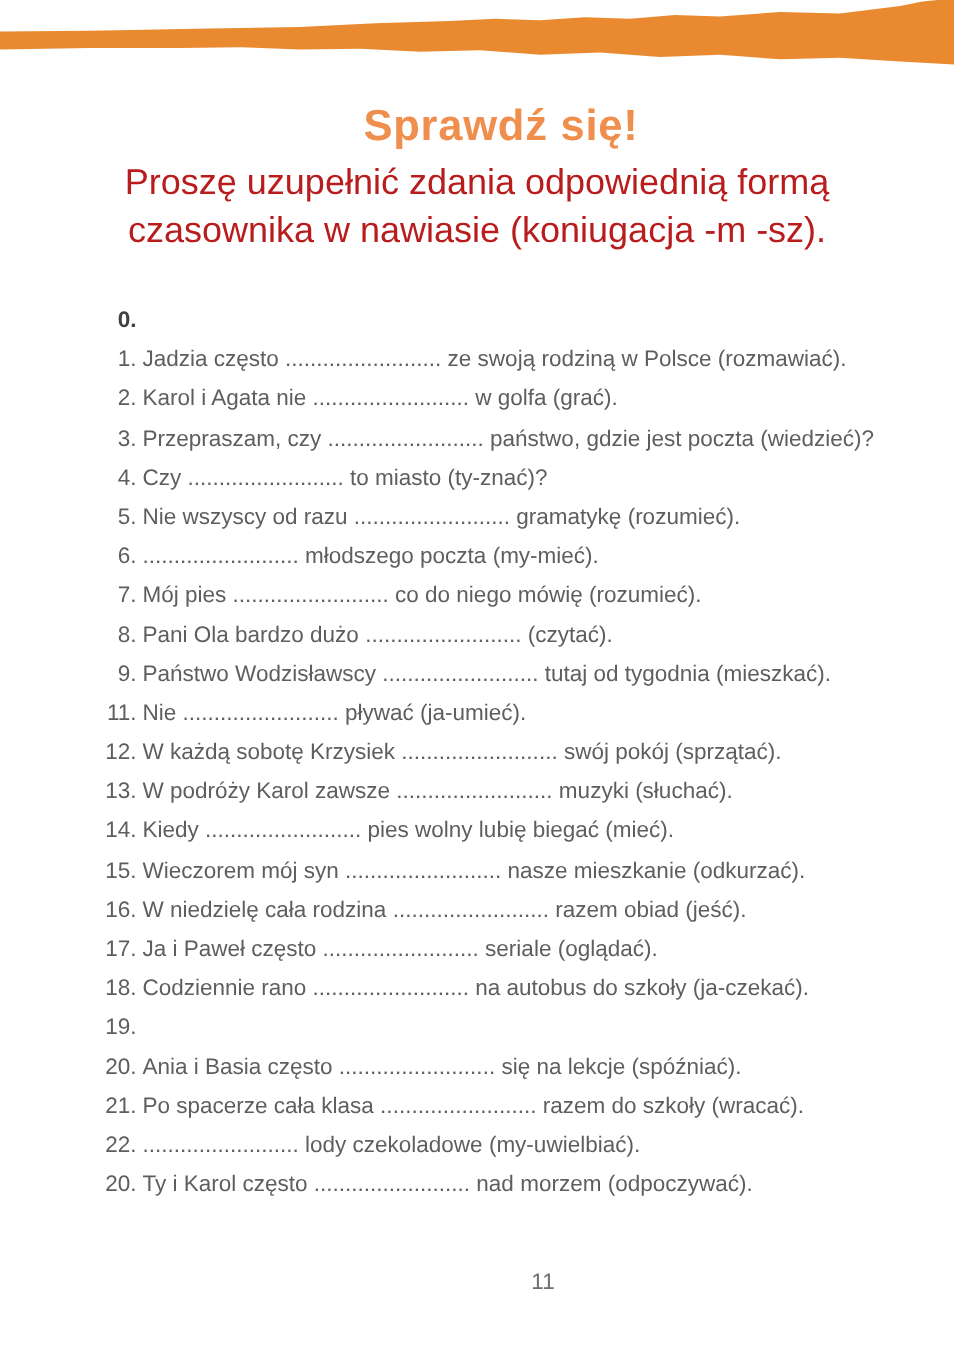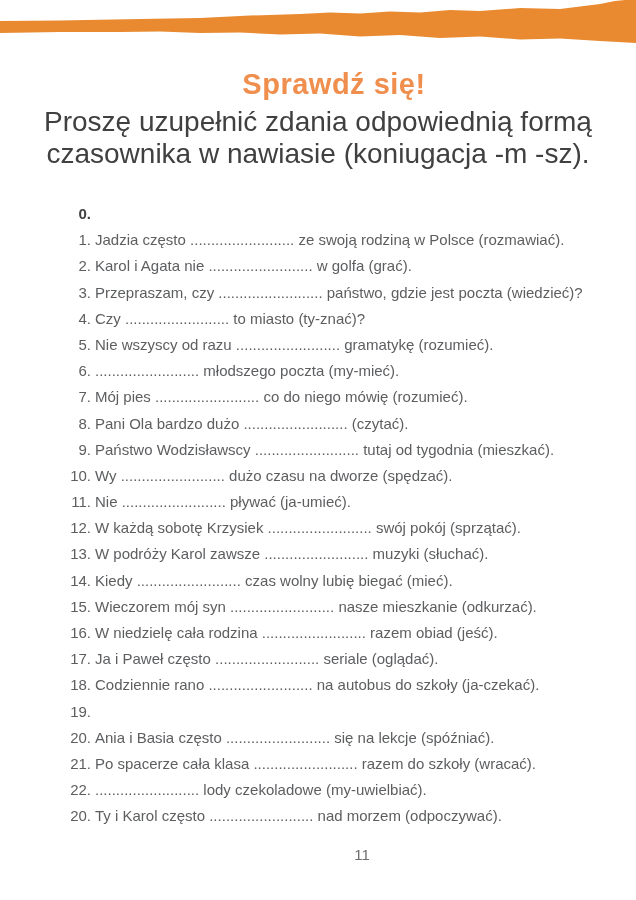--- a/index.html
+++ b/index.html
@@ -31,24 +31,24 @@
     font-weight: 700;
     color: #EF8E4D;
     letter-spacing: 0.5px;
   }
   .instruction {
     position: absolute;
     top: 106px;
     left: 0;
     width: 636px;
     text-align: center;
-    font-size: 28px;
+    font-size: 24px;
     line-height: 32px;
     font-weight: 400;
-    color: #404040;
+    color: #b91c1c;
   }
   .exercise-list {
     position: absolute;
     top: 201px;
     left: 54px;
     width: 540px;
     font-size: 15px;
     color: #5d5e60;
   }
   .row {
@@ -141,38 +141,34 @@
   </div>
   <div class="row">
     <span class="num">8.</span>
     <span class="text">Pani Ola bardzo dużo ......................... (czytać).</span>
   </div>
   <div class="row">
     <span class="num">9.</span>
     <span class="text">Państwo Wodzisławscy ......................... tutaj od tygodnia (mieszkać).</span>
   </div>
   <div class="row">
-    <span class="num">10.</span>
-    <span class="text">Wy ......................... dużo czasu  na dworze (spędzać).</span>
-  </div>
-  <div class="row">
     <span class="num">11.</span>
     <span class="text">Nie ......................... pływać (ja-umieć).</span>
   </div>
   <div class="row">
     <span class="num">12.</span>
     <span class="text">W każdą sobotę Krzysiek ......................... swój pokój (sprzątać).</span>
   </div>
   <div class="row">
     <span class="num">13.</span>
     <span class="text">W podróży Karol zawsze ......................... muzyki (słuchać).</span>
   </div>
   <div class="row">
     <span class="num">14.</span>
-    <span class="text">Kiedy ......................... czas wolny lubię biegać (mieć).</span>
+    <span class="text">Kiedy ......................... pies wolny lubię biegać (mieć).</span>
   </div>
   <div class="row">
     <span class="num">15.</span>
     <span class="text">Wieczorem mój syn ......................... nasze mieszkanie (odkurzać).</span>
   </div>
   <div class="row">
     <span class="num">16.</span>
     <span class="text">W niedzielę cała rodzina ......................... razem obiad (jeść).</span>
   </div>
   <div class="row">

